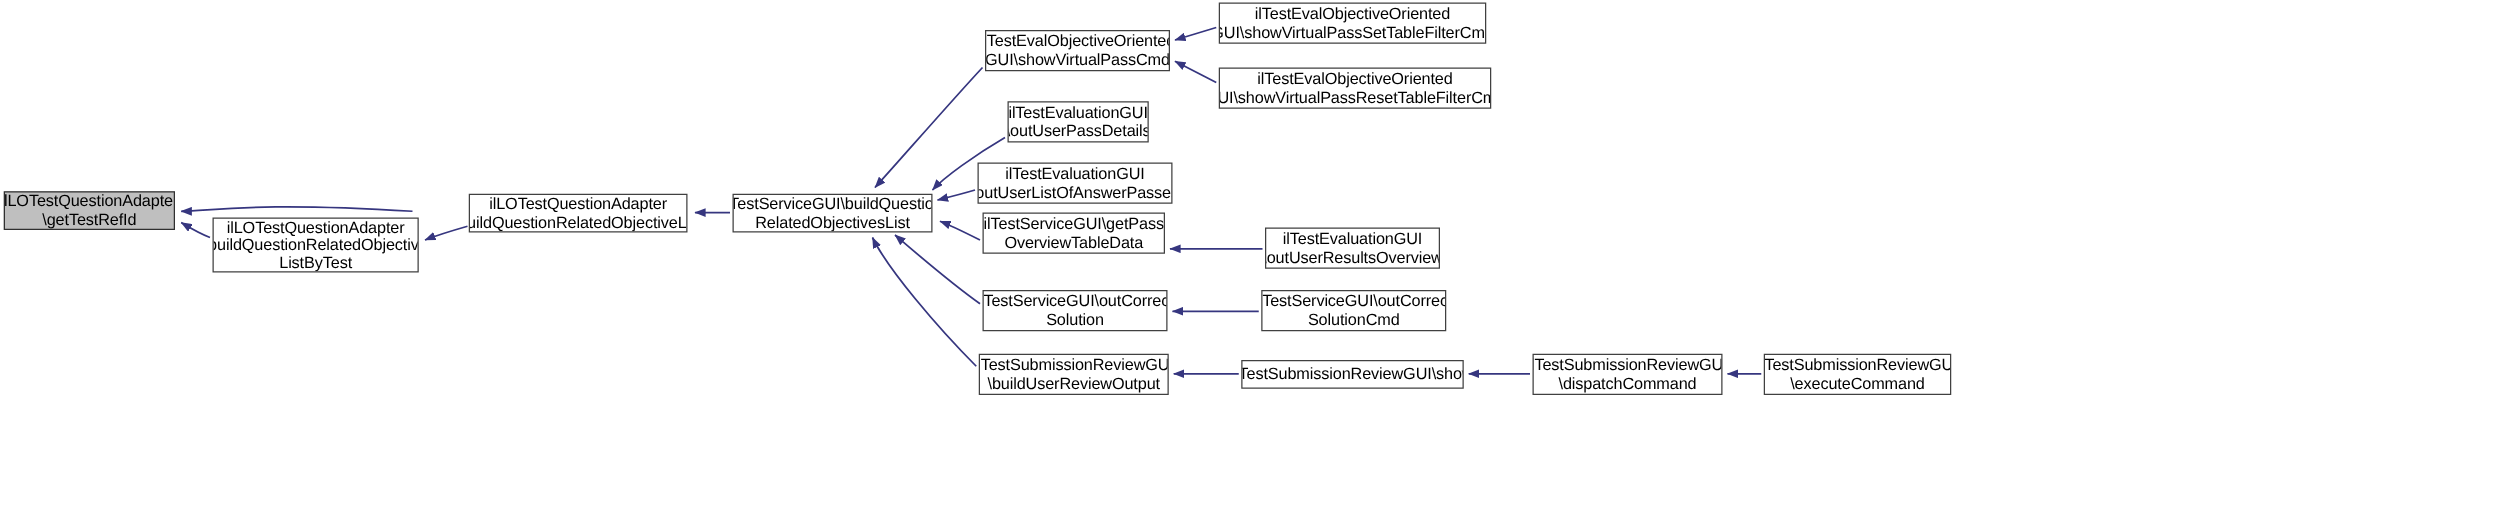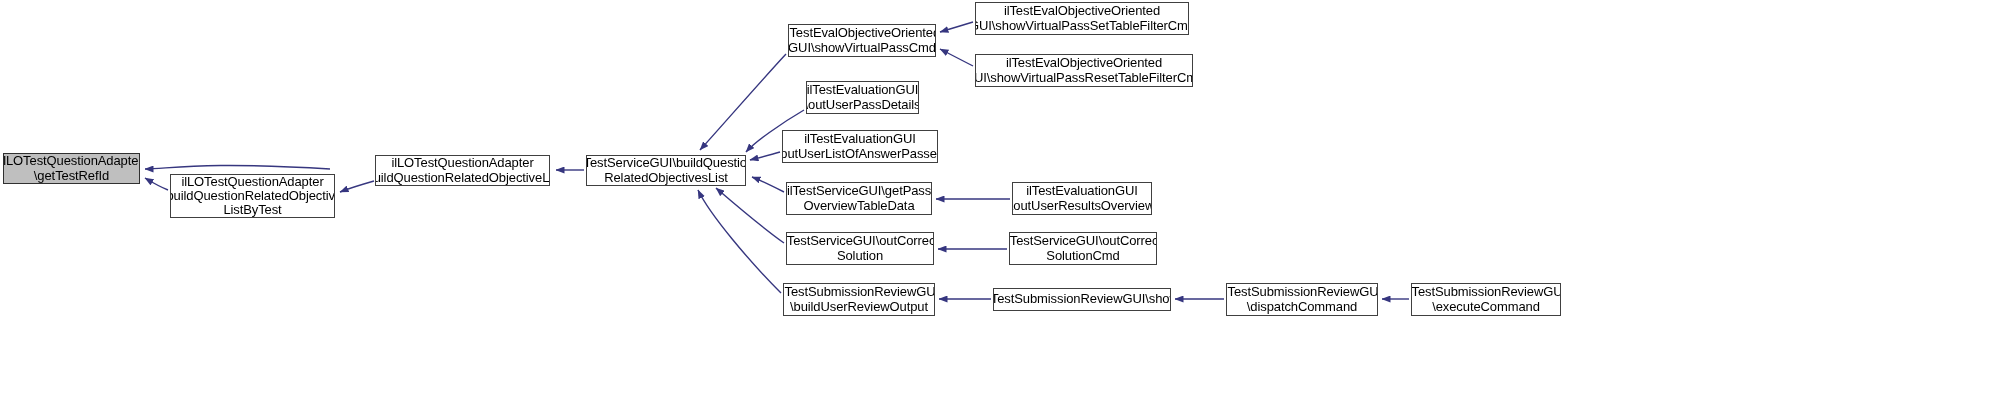--- a/index.html
+++ b/index.html
@@ -66,21 +66,21 @@
       <div class="node" style="left: 788px; top: 24px; width: 148px; height: 33px;"><span class="lbl">ilTestEvalObjectiveOriented
 GUI\showVirtualPassCmd</span></div>
       <div class="node" style="left: 975px; top: 2px; width: 214px; height: 33px;"><span class="lbl">ilTestEvalObjectiveOriented
 GUI\showVirtualPassSetTableFilterCmd</span></div>
       <div class="node" style="left: 975px; top: 54px; width: 218px; height: 33px;"><span class="lbl">ilTestEvalObjectiveOriented
 GUI\showVirtualPassResetTableFilterCmd</span></div>
       <div class="node" style="left: 806px; top: 81px; width: 113px; height: 33px;"><span class="lbl">ilTestEvaluationGUI
 \outUserPassDetails</span></div>
       <div class="node" style="left: 782px; top: 130px; width: 156px; height: 33px;"><span class="lbl">ilTestEvaluationGUI
 \outUserListOfAnswerPasses</span></div>
-      <div class="node" style="left: 786px; top: 182px; width: 146px; height: 33px;"><span class="lbl">ilTestServiceGUI\getPass
+      <div class="node" style="left: 786px; top: 170px; width: 146px; height: 33px;"><span class="lbl">ilTestServiceGUI\getPass
 OverviewTableData</span></div>
       <div class="node" style="left: 1012px; top: 182px; width: 140px; height: 33px;"><span class="lbl">ilTestEvaluationGUI
 \outUserResultsOverview</span></div>
       <div class="node" style="left: 786px; top: 232px; width: 148px; height: 33px;"><span class="lbl">ilTestServiceGUI\outCorrect
 Solution</span></div>
       <div class="node" style="left: 1009px; top: 232px; width: 148px; height: 33px;"><span class="lbl">ilTestServiceGUI\outCorrect
 SolutionCmd</span></div>
       <div class="node" style="left: 783px; top: 283px; width: 152px; height: 33px;"><span class="lbl">ilTestSubmissionReviewGUI
 \buildUserReviewOutput</span></div>
       <div class="node" style="left: 993px; top: 288px; width: 178px; height: 23px;"><span class="lbl">ilTestSubmissionReviewGUI\show</span></div>

